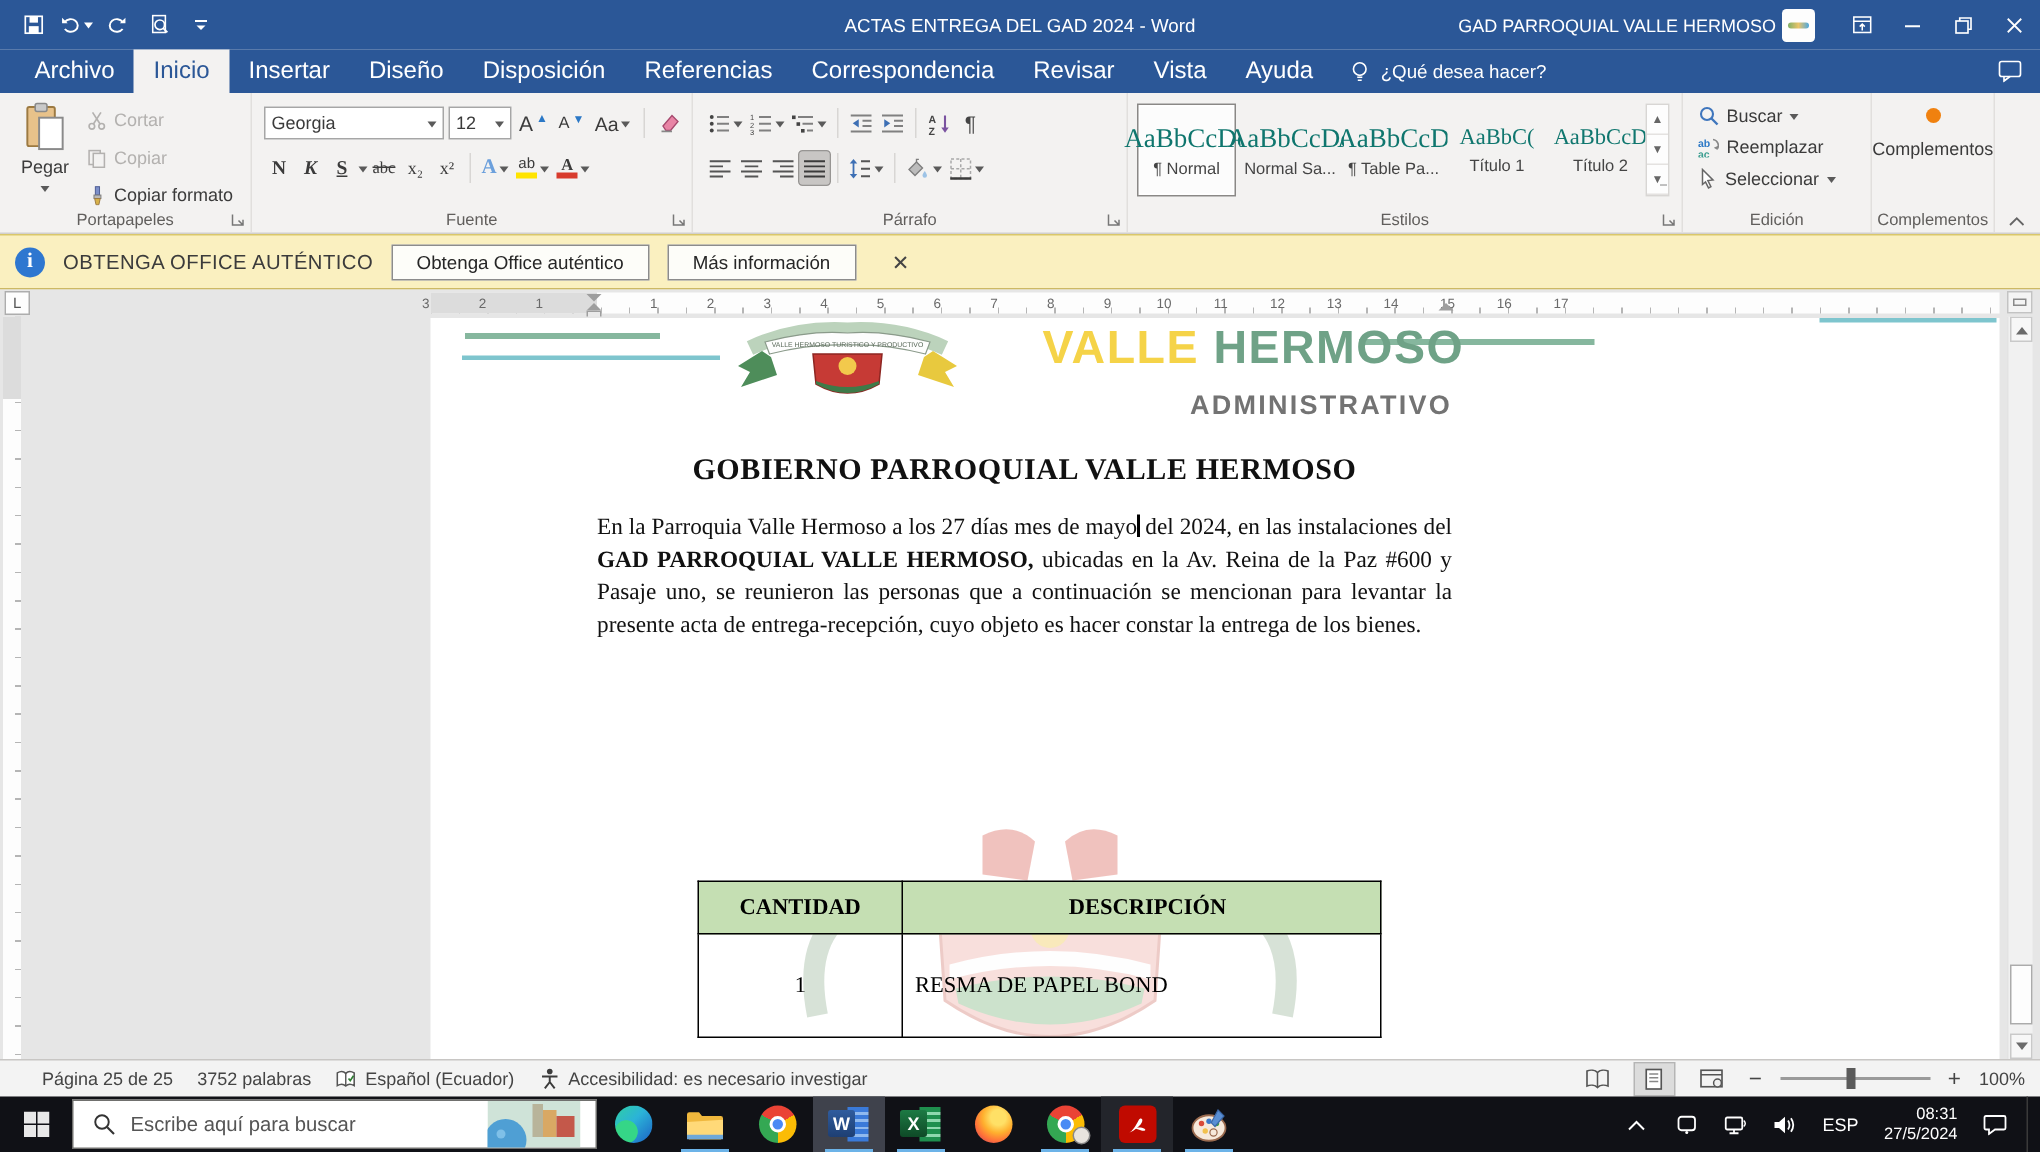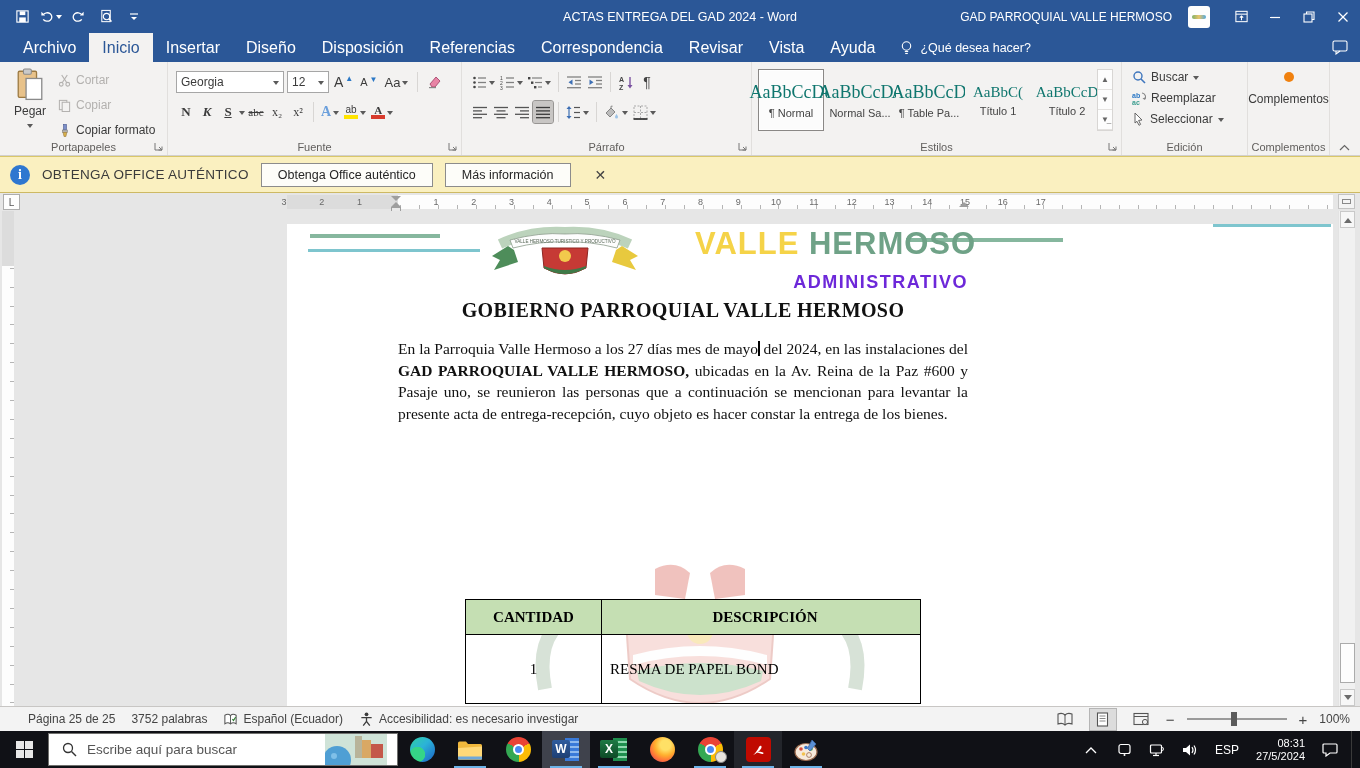--- a/index.html
+++ b/index.html
@@ -5,21 +5,21 @@
   * { margin:0; padding:0; box-sizing:border-box; }
   html,body { width:1360px; height:768px; overflow:hidden; }
   body { font-family:"Liberation Sans", sans-serif; position:relative; background:#e6e6e6; font-size:12px; }
 
   
   .titlebar { position:absolute; left:0; top:0; width:1360px; height:33px; background:#2b5797; display:flex; align-items:center; color:#fff; }
   .qat { display:flex; align-items:center; gap:4px; padding-left:10px; z-index:2; }
   .qat-btn { width:24px; height:24px; display:flex; align-items:center; justify-content:center; gap:1px; }
   .win-title { position:absolute; left:0; width:100%; text-align:center; font-size:12.5px; color:#fff; }
   .tb-right { margin-left:auto; display:flex; align-items:center; z-index:2; }
-  .tb-user { font-size:12px; margin-right:16px; }
+  .tb-user { font-size:12px; margin-right:4px; }
   .tb-avatar { width:22px; height:22px; border-radius:3px; background:#fdfdfd; margin-right:14px; position:relative; overflow:hidden; }
   .tb-avatar::after { content:""; position:absolute; left:4px; top:9px; width:14px; height:4px; background:linear-gradient(90deg,#7fb069,#e9c46a,#4ea8de); border-radius:2px; }
   .winctl { width:34px; height:33px; display:flex; align-items:center; justify-content:center; }
 
   
   .tabrow { position:absolute; left:0; top:33px; width:1360px; height:29px; background:#2b5797; display:flex; align-items:stretch; padding-left:10px; color:#fff; }
   .tab { padding:0 13px; display:flex; align-items:center; font-size:16px; white-space:nowrap; }
   .tab.active { background:#f3f2f1; color:#2b5797; }
   .tellme { display:flex; align-items:center; gap:7px; padding:0 12px; font-size:12.5px; }
   .tabrow-right { margin-left:auto; display:flex; align-items:center; padding-right:12px; }
@@ -94,32 +94,32 @@
   .mk-r { left:672px; top:7px; border-left:5px solid transparent; border-right:5px solid transparent; border-bottom:5px solid #9e9e9e; }
   .ruler-corner { position:absolute; right:5px; top:1px; width:17px; height:15px; background:#f4f4f4; border:1px solid #c3c3c3; display:flex; align-items:center; justify-content:center; }
   .ruler-corner i { display:block; width:9px; height:5px; border:1px solid #8a8a8a; }
 
   
   .docarea { position:absolute; left:0; top:211px; width:1360px; height:495px; background:#e6e6e6; overflow:hidden; }
   .vruler { position:absolute; left:2px; top:0; width:12px; height:495px; background:#fdfdfd;
             background-image:repeating-linear-gradient(180deg,#b5b5b5 0 1px,transparent 1px 18.9px);
             background-size:4px 100%; background-position:right top; background-repeat:no-repeat; }
   .vruler-margin { position:absolute; left:0; top:0; width:12px; height:55px; background:#dcdcdc; }
-  .page { position:absolute; left:287px; top:13px; width:1046px; height:495px; background:#fff; }
+  .page { position:absolute; left:287px; top:1px; width:1046px; height:495px; background:#fff; }
 
   .hd-line { position:absolute; height:4px; }
   .green-line { background:#86b79e; }
   .teal-line { background:#7ec5ce; height:3px; }
   .brand { position:absolute; left:408px; top:2px; font-size:31px; font-weight:bold; letter-spacing:1px; white-space:nowrap; }
   .brand .b1 { color:#f5d348; } .brand .b2 { color:#6fa287; }
 
   .textcol { position:absolute; left:111px; top:48px; width:570px; }
-  .admin { text-align:right; font-size:18px; font-weight:bold; color:#6d28d9; letter-spacing:1.5px; }
+  .admin { text-align:right; font-size:18px; font-weight:bold; color:#737373; letter-spacing:1.5px; }
   .dh { text-align:center; font-family:"Liberation Serif", serif; font-weight:bold; font-size:20px; color:#111; letter-spacing:.4px; line-height:27px; }
-  .dh1 { margin-top:4px; }
+  .dh1 { margin-top:19px; }
   .para { font-family:"Liberation Serif", serif; font-size:15.5px; color:#111; line-height:21.5px; text-align:justify; margin-top:14px; }
   .para .bold { font-weight:bold; }
   .caret { display:inline-block; width:1.5px; height:15px; background:#000; vertical-align:-2px; }
 
   .doc-table { position:absolute; left:178px; top:375px; width:456px; border-collapse:collapse; font-family:"Liberation Serif", serif; }
   .doc-table th { background:#c5dfb3; border:1px solid #000; font-size:15px; height:35px; text-align:center; font-weight:bold; }
   .doc-table td { border:1px solid #000; font-size:15px; height:69px; }
   .col-qty { width:136px; text-align:center; }
   .col-desc { padding-left:8px; }
 
@@ -314,21 +314,21 @@
     <div class="glabel">Portapapeles</div>
     <div class="launcher">
         <svg width="9" height="9" viewBox="0 0 9 9">
           <path d="M1 1 L1 8 L8 8 M5 5 L8 8 M8 4.5 L8 8 L4.5 8" fill="none" stroke="#777" stroke-width="1"></path>
         </svg>
       </div>
   </div>
 
   <div class="rgroup g-font">
     <div class="frow1">
-      <div class="combo" style="width:108px">
+      <div class="combo" style="width:120px">
         <span>Georgia</span>
           <span class="cv"></span>
       </div>
       <div class="combo" style="width:42px">
         <span>12</span>
           <span class="cv"></span>
       </div>
       <div class="fbtn">
           <span style="font-size:14px">A</span>
           <span style="font-size:8px;color:#2b78c6;margin-top:-8px">▲</span>

